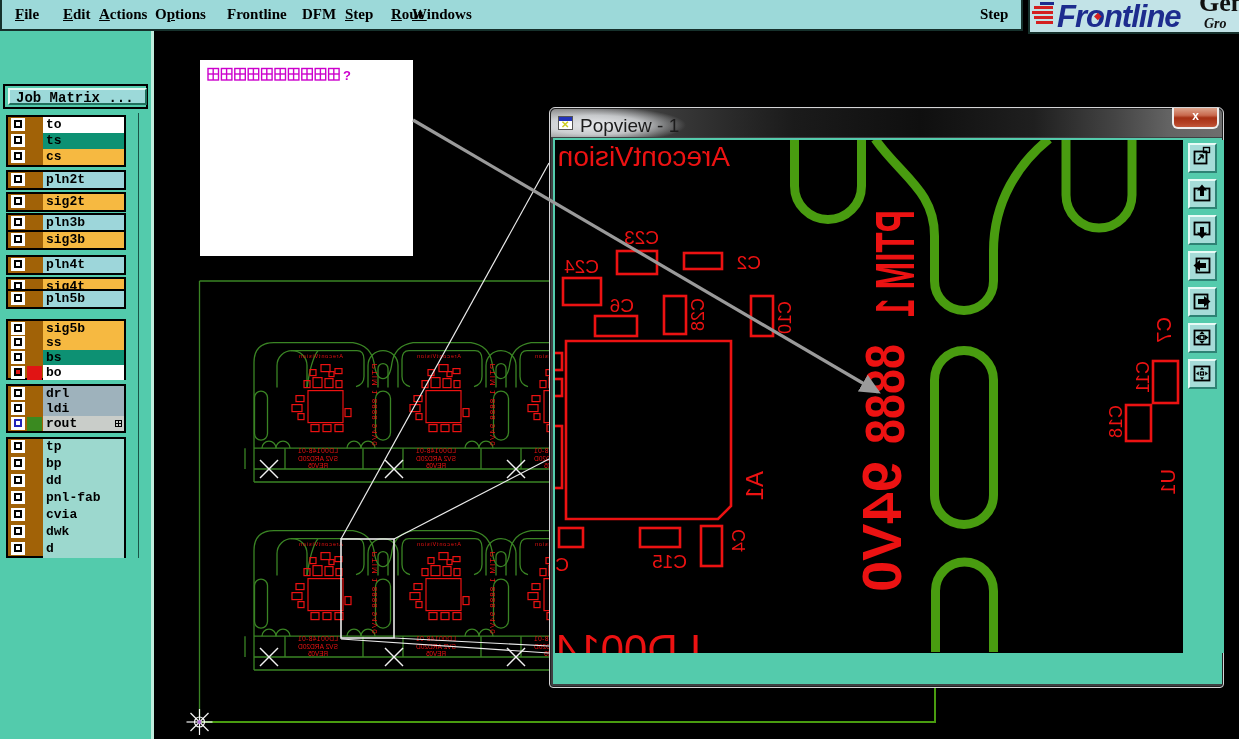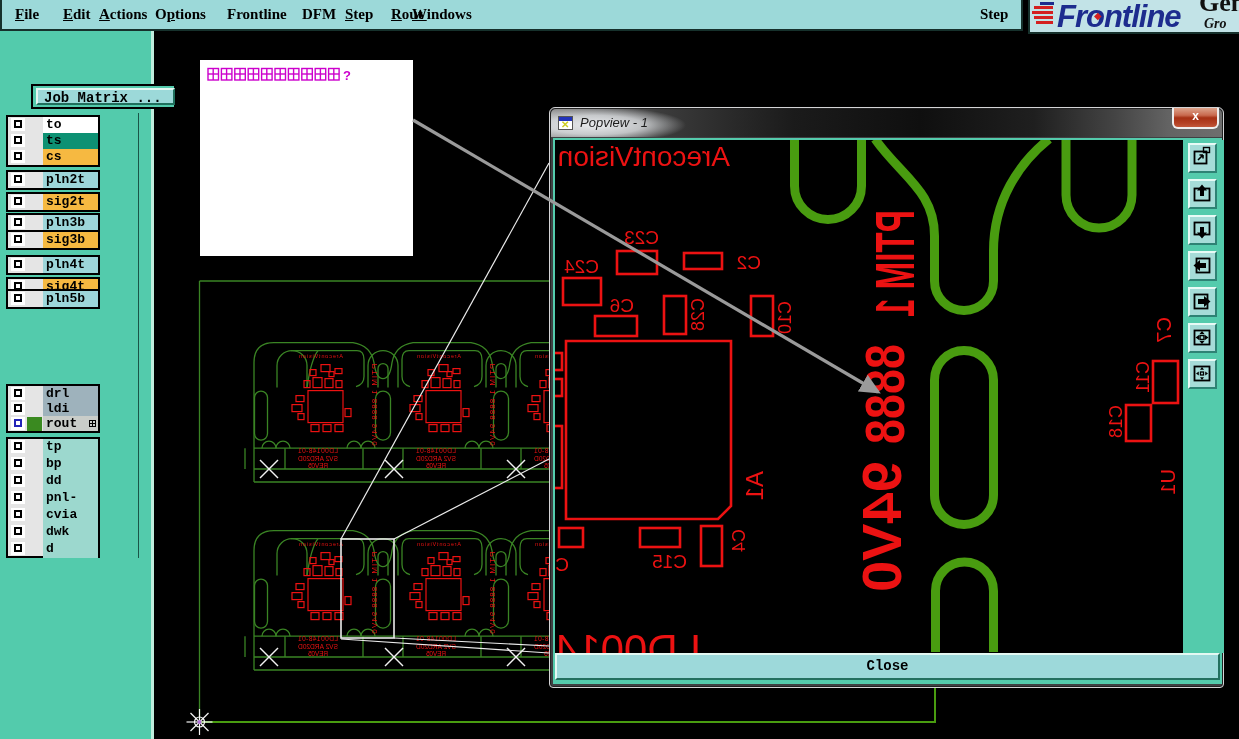--- a/index.html
+++ b/index.html
@@ -7,35 +7,35 @@
 body{font-family:"Liberation Sans",sans-serif;position:relative;}
 .mono{font-family:"Liberation Mono",monospace;font-weight:bold;}
 #menubar{position:absolute;left:0;top:0;width:1023px;height:31px;background:#9cd9d9;border-left:2px solid #16312c;border-right:2px solid #16312c;border-bottom:2px solid #16312c;z-index:5;}
 #menubar .mi{position:absolute;top:6px;font-family:"Liberation Serif",serif;font-weight:bold;font-size:15px;color:#000;}
 #logopanel{position:absolute;left:1028px;top:0;width:211px;height:34px;background:#c2e3e7;border-left:2px solid #16312c;border-bottom:2px solid #16312c;z-index:5;}
 #sidebar{position:absolute;left:0;top:31px;width:154px;height:708px;background:#53cbac;z-index:4;}
 #sidebar .hl{position:absolute;left:151px;top:0;width:3px;height:708px;background:#bfeedd;}
 #jobbox{position:absolute;left:3px;top:11px;width:149px;height:38px;border:2px solid #000;background:#9cd9d9;}
 #jobbox .row1{position:absolute;left:0;top:0;width:100%;height:18px;border-bottom:2px solid #000;}
 #jobbox .t{position:absolute;left:4px;font-size:14px;letter-spacing:0px;color:#000;white-space:pre;}
-#jmouter{position:absolute;left:3px;top:53px;width:145px;height:25px;border:2px solid #000;background:#53cbac;margin-left:28px;}
+#jmouter{position:absolute;left:3px;top:53px;width:145px;height:25px;border:2px solid #000;background:#53cbac;}
 #jmbtn{position:absolute;left:3px;top:2px;width:139px;height:17px;background:#9cd9d9;border-top:2px solid #e4f8f2;border-left:2px solid #e4f8f2;border-right:2px solid #1f6f5c;border-bottom:2px solid #1f6f5c;}
 #jmbtn span{position:absolute;left:6px;top:0px;font-size:14px;white-space:pre;}
 #layers{position:absolute;left:0;top:0;width:154px;height:739px;}
-.lbox{position:absolute;left:6px;width:94px;border:2px solid #000;background:#e5e5e5;}
+.lbox{position:absolute;left:6px;width:120px;border:2px solid #000;background:#a16207;}
 .lrow{position:relative;height:16px;}
 .lrow .cb{position:absolute;left:3px;top:1px;width:14px;height:13px;background:#fff;}
 .lrow .cb i{position:absolute;left:3px;top:2px;width:8px;height:8px;border:2px solid #000;background:#fff;display:block;}
 .lrow .lab{position:absolute;left:35px;top:0;right:0;bottom:0;font-size:13px;line-height:15px;padding-left:3px;color:#000;}
 .sw{position:absolute;left:19px;top:1px;width:15px;height:14px;}
 #scrl{position:absolute;left:138px;top:82px;width:1px;height:445px;background:#1a5548;}
 #popup{position:absolute;left:549px;top:107px;width:675px;height:581px;background:#3f4043;border:1px solid #d4d4d6;border-radius:6px 6px 4px 4px;z-index:20;box-shadow:0 0 0 1px #222 inset;}
 #ptitle{position:absolute;left:1px;top:1px;right:1px;height:28px;border-radius:5px 5px 0 0;background:linear-gradient(90deg,#8e8e8e 0%,#6f6f6f 5%,#3c3c3c 16%,#1b1b1b 36%,#0f0f0f 55%,#1f1f1f 72%,#444 84%,#636363 92%,#6e6e6e 100%);overflow:hidden;}
 #ptitle .glow{position:absolute;left:-30px;top:-6px;width:260px;height:40px;background:radial-gradient(ellipse 120px 24px at 75px 22px, rgba(240,242,245,0.95) 0%, rgba(230,233,236,0.75) 40%, rgba(220,224,228,0) 75%);}
-#ptitle .txt{position:absolute;left:29px;top:6px;font-size:13px;color:#1c1c1c;font-style:italic;}
+#ptitle .txt{position:absolute;left:29px;top:6px;font-size:19px;color:#1c1c1c;}
 #ptitle .icn{position:absolute;left:7px;top:7px;width:15px;height:14px;background:#fff;border:1px solid #555;}
 #ptitle .icn:before{content:"";position:absolute;left:0;top:0;right:0;height:4px;background:#2233bb;}
 #ptitle .icn:after{content:"\2715";position:absolute;left:2px;top:2px;font-size:10px;font-weight:bold;color:#cccc22;}
 #pclose{position:absolute;right:4px;top:0px;width:47px;height:21px;border:2px solid #eee;border-top:none;border-radius:0 0 6px 6px;background:linear-gradient(180deg,#dda38b 0%,#c96a4f 38%,#a63014 52%,#b44124 80%,#c2573a 100%);color:#fff;text-align:center;font-weight:bold;font-size:12px;line-height:17px;z-index:30;font-family:"Liberation Sans",sans-serif;}
 #pcontent{position:absolute;left:3px;top:30px;width:669px;height:546px;background:#54cbac;border:2px solid #54cbac;}
 #pcanvas{position:absolute;left:0px;top:0px;width:628px;height:513px;background:#000;}
 #ptools{position:absolute;left:628px;top:0px;width:41px;height:513px;background:#54cbac;}
 #pclosebar{position:absolute;left:0px;top:513px;width:665px;height:27px;background:#9dd9da;border-top:2px solid #e4f8f2;border-left:2px solid #e4f8f2;border-right:2px solid #24705f;border-bottom:2px solid #24705f;text-align:center;font-size:14px;line-height:23px;color:#000;}
 .tbtn{position:absolute;left:5px;width:29px;height:30px;background:#a6dcd8;border-top:2px solid #e8fbf6;border-left:2px solid #e8fbf6;border-right:2px solid #2e8274;border-bottom:2px solid #2e8274;}
 svg{display:block;}
@@ -426,20 +426,47 @@
         </div>
 </div>
 <div class="lbox" style="top:258px;height:20px">
 <div class="lrow" style="height:16px">
           <span class="cb">
             <i></i>
           </span>
           <span class="lab" style="background:#9dd6da">pln5b</span>
         </div>
 </div>
+<div class="lbox" style="top:288.3px;height:61px">
+<div class="lrow" style="height:14px">
+          <span class="cb">
+            <i></i>
+          </span>
+          <span class="lab" style="background:#f6b941">sig5b</span>
+        </div>
+<div class="lrow" style="height:15px">
+          <span class="cb">
+            <i></i>
+          </span>
+          <span class="lab" style="background:#f6b941">ss</span>
+        </div>
+<div class="lrow" style="height:15px">
+          <span class="cb">
+            <i></i>
+          </span>
+          <span class="lab" style="background:#0d9173">bs</span>
+        </div>
+<div class="lrow" style="height:15px">
+          <span class="cb">
+            <i style="background:#e11414"></i>
+          </span>
+          <span class="sw" style="background:#e11414"></span>
+          <span class="lab" style="background:#ffffff">bo</span>
+        </div>
+</div>
 <div class="lbox" style="top:353.4px;height:49px">
 <div class="lrow" style="height:15px">
           <span class="cb">
             <i></i>
           </span>
           <span class="lab" style="background:#9eb2bc">drl</span>
         </div>
 <div class="lrow" style="height:15px">
           <span class="cb">
             <i></i>
@@ -599,21 +626,20 @@
           </svg>
         </div>
 <div class="tbtn" style="top:219px">
           <svg width="25" height="26" viewBox="0 0 25 26" style="position:absolute;left:0;top:0">
             <rect x="4.5" y="5.5" width="15" height="14" fill="none" stroke="#000" stroke-width="1.8"></rect>
             <rect x="10.5" y="11" width="3" height="3" fill="none" stroke="#000" stroke-width="1.3"></rect>
             <path d="M12,6 L14,8.8 L10,8.8 Z M12,19 L14,16.2 L10,16.2 Z M6,12.5 L8.8,10.5 L8.8,14.5 Z M18,12.5 L15.2,10.5 L15.2,14.5 Z" fill="#000"></path>
           </svg>
         </div>
 </div>
-     <div id="pclosebar" class="mono">Close</div>
   </div>
 </div>
 
 <svg id="overlay" width="1239" height="739" viewBox="0 0 1239 739">
   <defs>
     <marker id="ah" markerWidth="7" markerHeight="6" refX="5.5" refY="3" orient="auto">
       <path d="M0,0 L6.5,3 L0,6 Z" fill="#9a9a9a"></path>
     </marker>
   </defs>
   <line x1="413" y1="120" x2="878" y2="392" stroke="#9a9a9a" stroke-width="3.2" marker-end="url(#ah)"></line>

